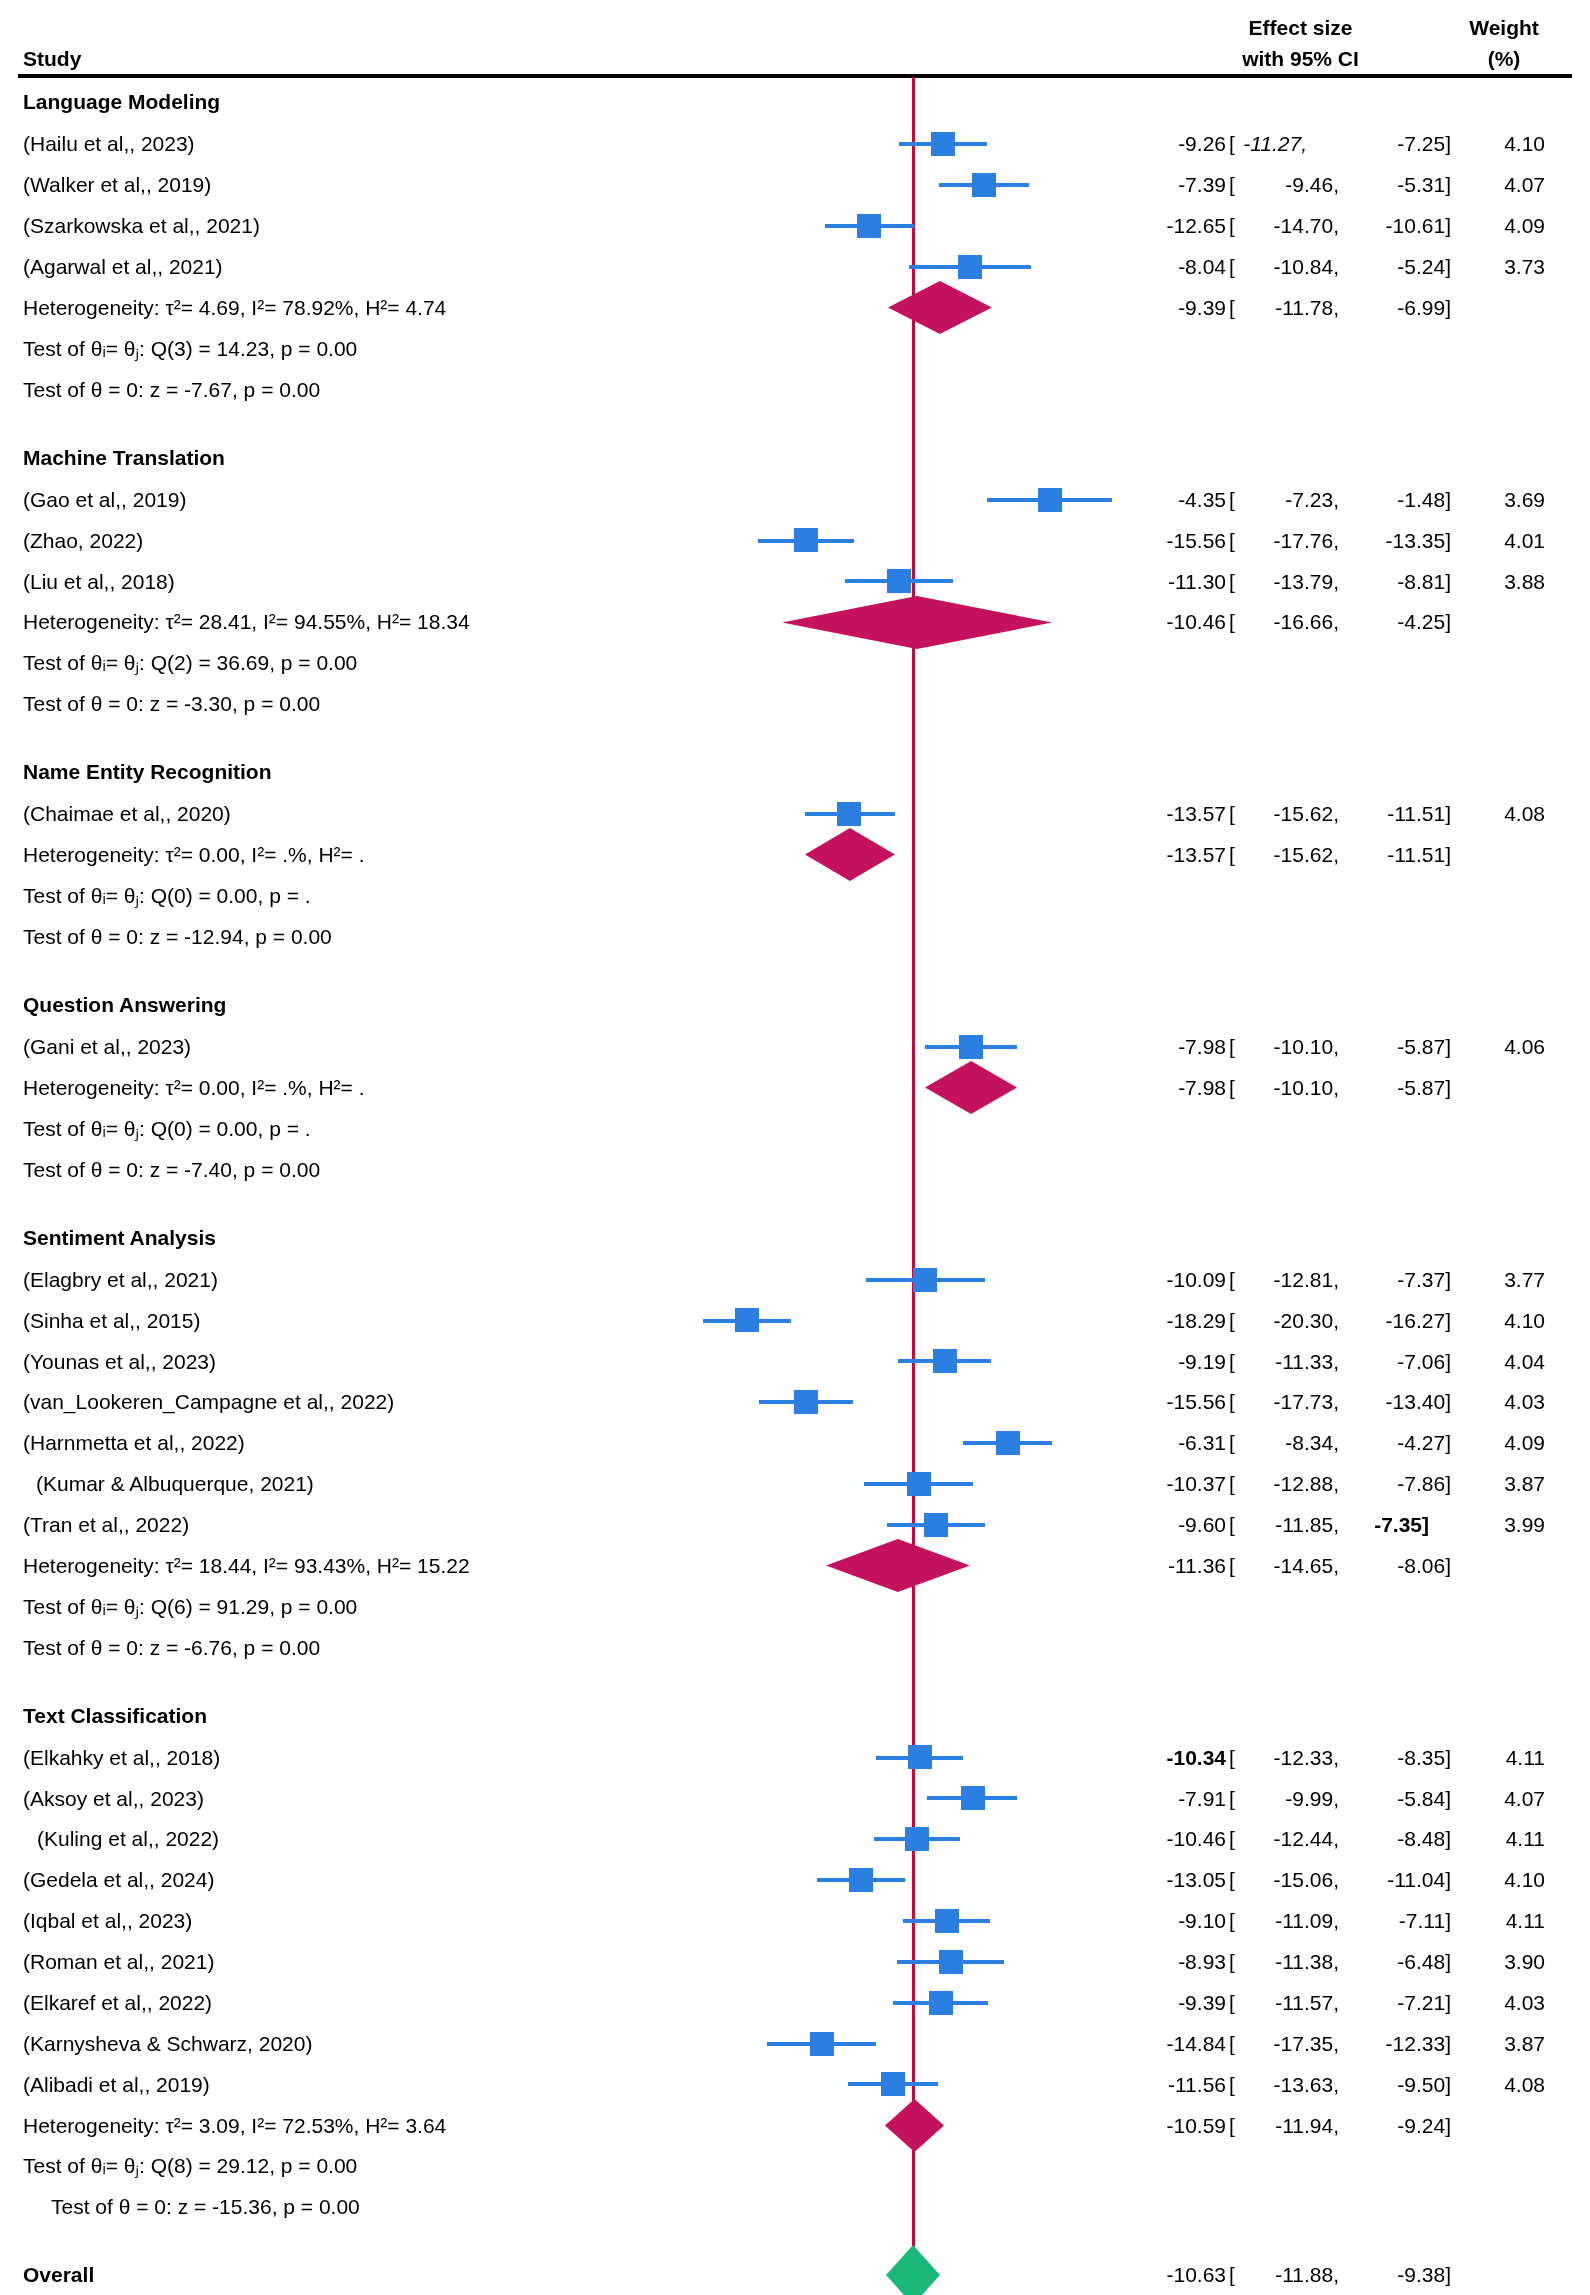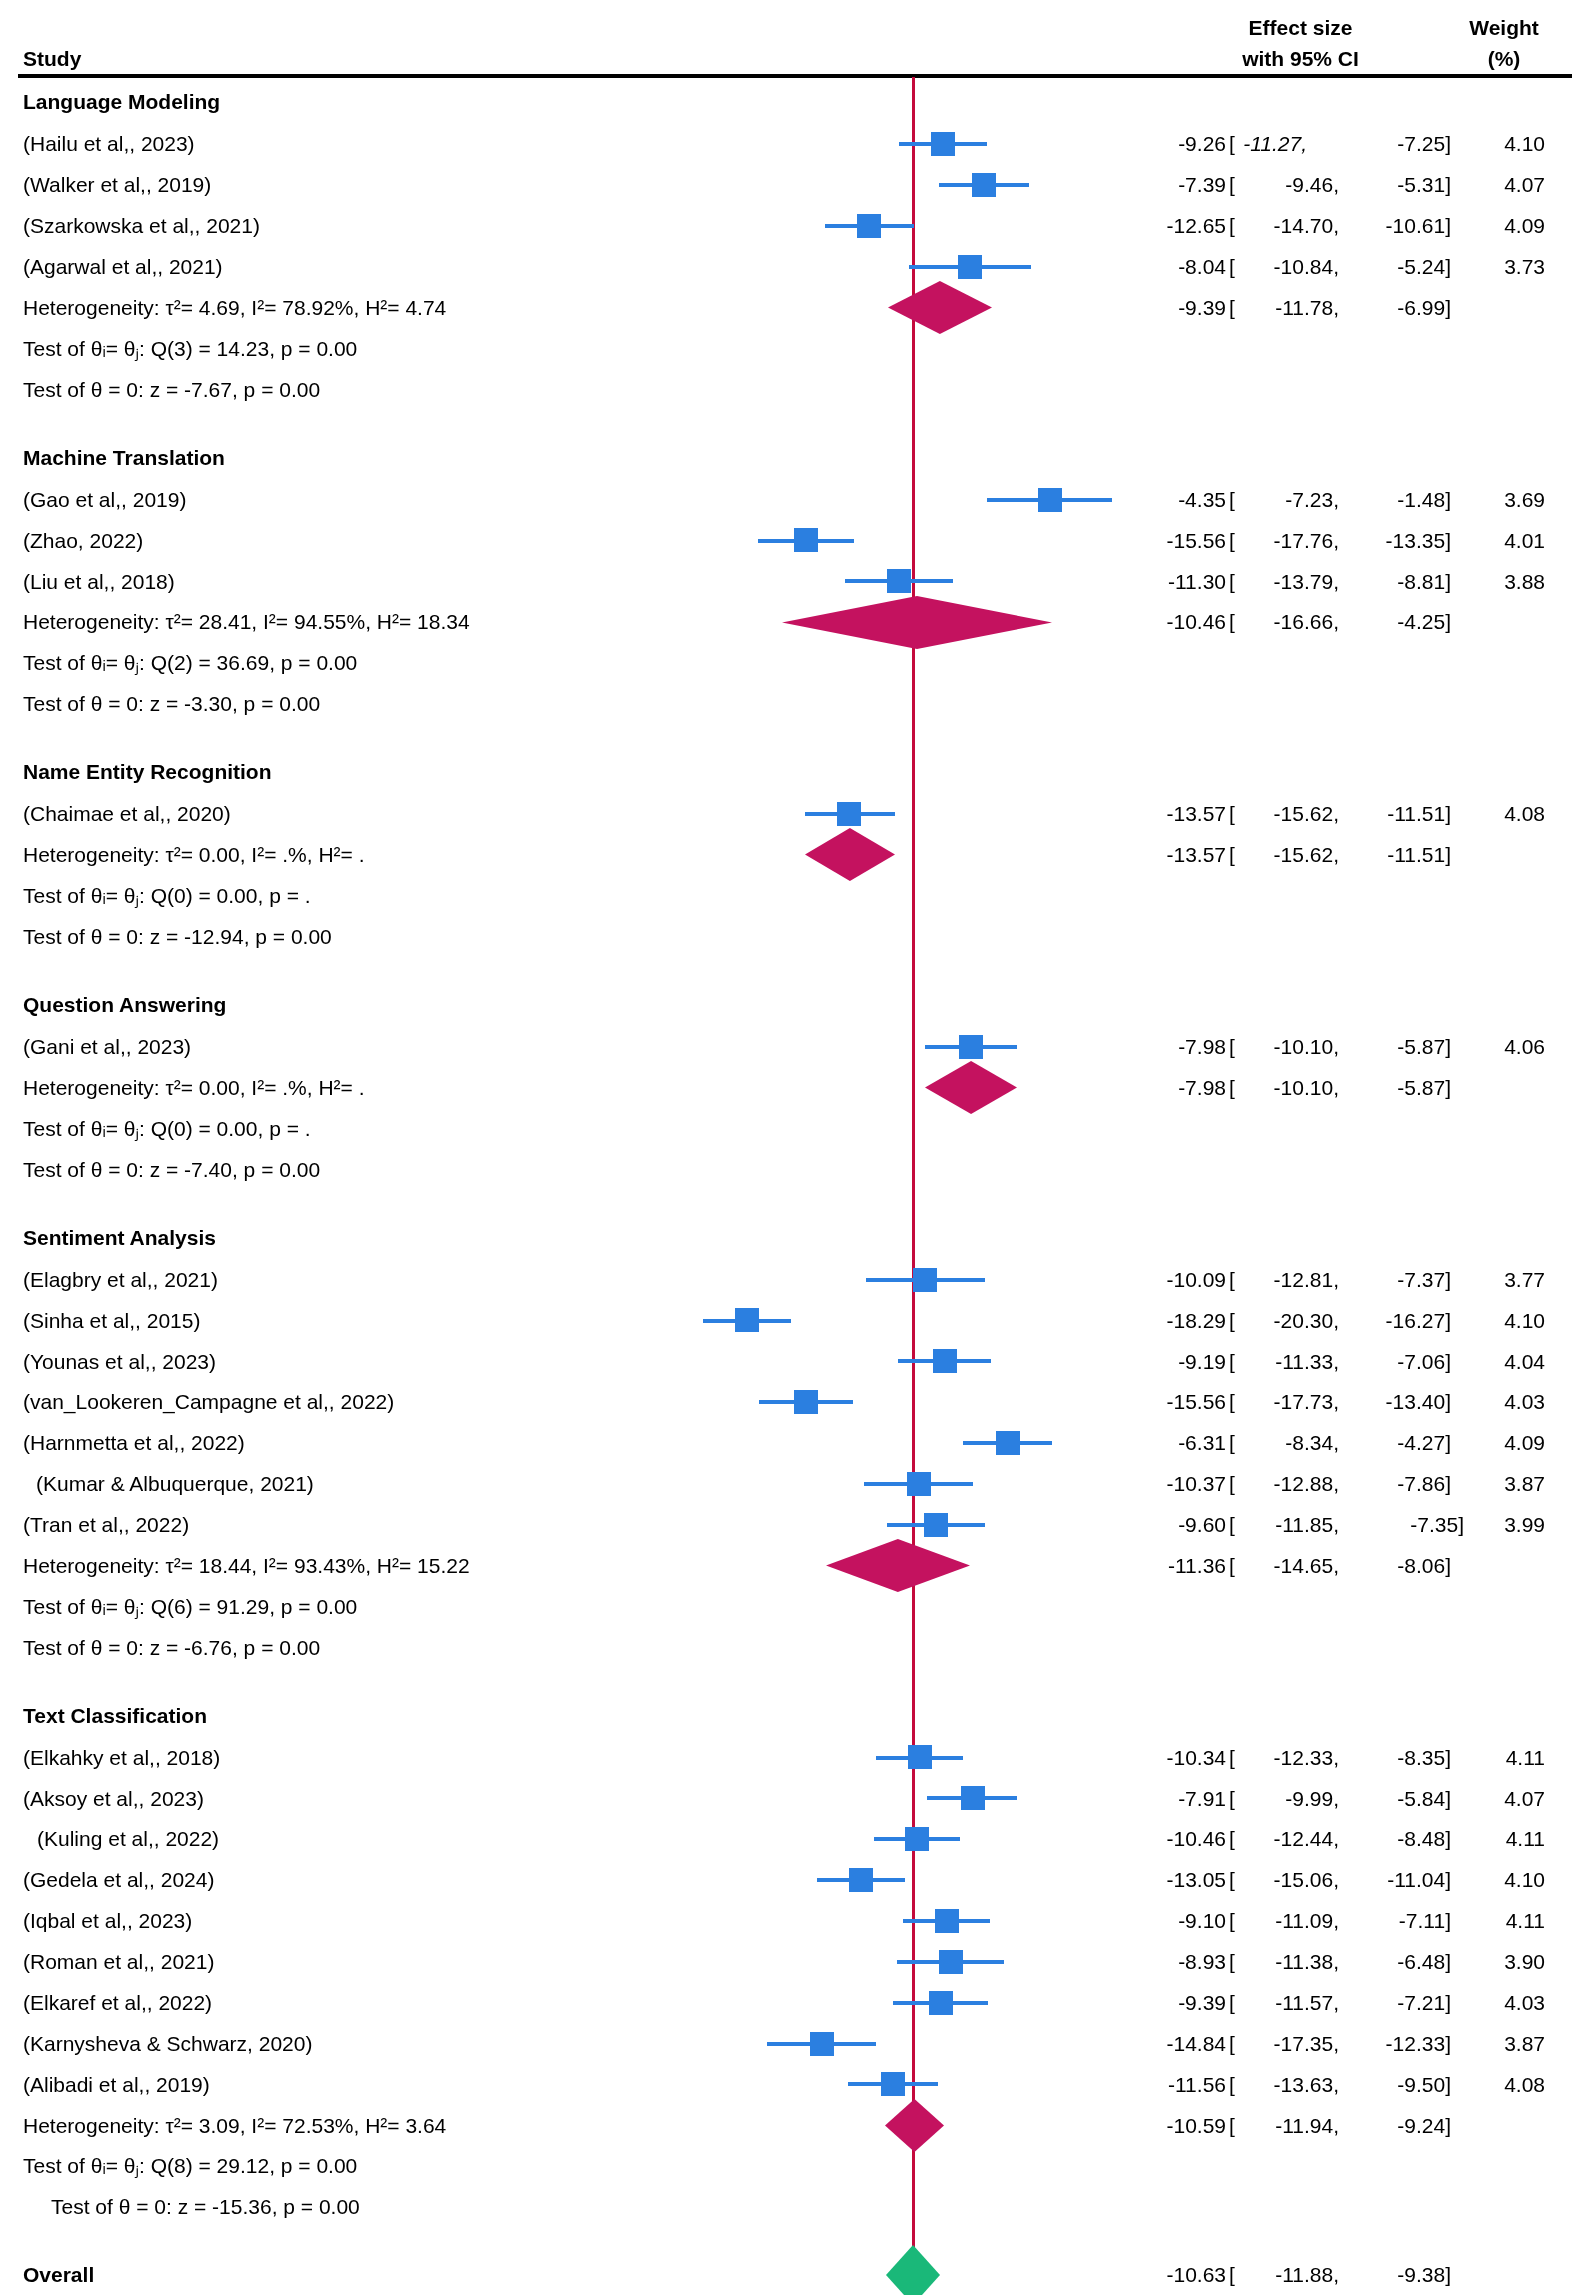--- a/index.html
+++ b/index.html
@@ -190,35 +190,35 @@
       <div class="abs txt" style="left: 1229px; top: 1463px;">[</div>
       <div class="abs txt right" style="left: 1155px; top: 1463px; width: 184px;">-12.88,</div>
       <div class="abs txt right" style="left: 1267px; top: 1463px; width: 184px;">-7.86]</div>
       <div class="abs txt right" style="left: 1405px; top: 1463px; width: 140px;">3.87</div>
       <div class="abs txt" style="left: 23px; top: 1504px;">(Tran  et al,, 2022)</div>
       <div class="ci-line" style="left: 887px; top: 1523px; width: 98px; background: rgb(43, 127, 224);"></div>
       <div class="sq" style="left: 924px; top: 1513px; width: 24px; height: 24px; background: rgb(43, 127, 224);"></div>
       <div class="abs txt right" style="left: 1042px; top: 1504px; width: 184px;">-9.60</div>
       <div class="abs txt" style="left: 1229px; top: 1504px;">[</div>
       <div class="abs txt right" style="left: 1155px; top: 1504px; width: 184px;">-11.85,</div>
-      <div class="abs txt right" style="left: 1280px; top: 1504px; width: 184px;">-7.35]</div>
+      <div class="abs txt right" style="left: 1245px; top: 1504px; width: 184px; font-weight: bold;">-7.35]</div>
       <div class="abs txt right" style="left: 1405px; top: 1504px; width: 140px;">3.99</div>
       <div class="abs txt" style="left: 23px; top: 1545px;">Heterogeneity: τ²= 18.44, I²= 93.43%, H²= 15.22</div>
       <div class="diamond" style="left: 826px; top: 1539px; width: 144px; height: 53px; background: rgb(196, 18, 95); clip-path: polygon(0% 50%, 49.9% 0%, 100% 50%, 49.9% 100%);"></div>
       <div class="abs txt right" style="left: 1042px; top: 1545px; width: 184px;">-11.36</div>
       <div class="abs txt" style="left: 1229px; top: 1545px;">[</div>
       <div class="abs txt right" style="left: 1155px; top: 1545px; width: 184px;">-14.65,</div>
       <div class="abs txt right" style="left: 1267px; top: 1545px; width: 184px;">-8.06]</div>
       <div class="abs txt" style="left: 23px; top: 1586px;">Test of θᵢ= θⱼ: Q(6) = 91.29, p = 0.00</div>
       <div class="abs txt" style="left: 23px; top: 1627px;">Test of θ = 0: z = -6.76, p = 0.00</div>
       <div class="abs txt bold" style="left: 23px; top: 1695px;">Text Classification</div>
       <div class="abs txt" style="left: 23px; top: 1737px;">(Elkahky et al,, 2018)</div>
       <div class="ci-line" style="left: 876px; top: 1756px; width: 87px; background: rgb(43, 127, 224);"></div>
       <div class="sq" style="left: 908px; top: 1745px; width: 24px; height: 24px; background: rgb(43, 127, 224);"></div>
-      <div class="abs txt right" style="left: 1042px; top: 1737px; width: 184px;">-10.34</div>
+      <div class="abs txt right" style="left: 1042px; top: 1737px; width: 184px; font-weight: bold;">-10.34</div>
       <div class="abs txt" style="left: 1229px; top: 1737px;">[</div>
       <div class="abs txt right" style="left: 1155px; top: 1737px; width: 184px;">-12.33,</div>
       <div class="abs txt right" style="left: 1267px; top: 1737px; width: 184px;">-8.35]</div>
       <div class="abs txt right" style="left: 1405px; top: 1737px; width: 140px;">4.11</div>
       <div class="abs txt" style="left: 23px; top: 1778px;">(Aksoy et al,, 2023)</div>
       <div class="ci-line" style="left: 927px; top: 1796px; width: 90px; background: rgb(43, 127, 224);"></div>
       <div class="sq" style="left: 961px; top: 1786px; width: 24px; height: 24px; background: rgb(43, 127, 224);"></div>
       <div class="abs txt right" style="left: 1042px; top: 1778px; width: 184px;">-7.91</div>
       <div class="abs txt" style="left: 1229px; top: 1778px;">[</div>
       <div class="abs txt right" style="left: 1155px; top: 1778px; width: 184px;">-9.99,</div>

